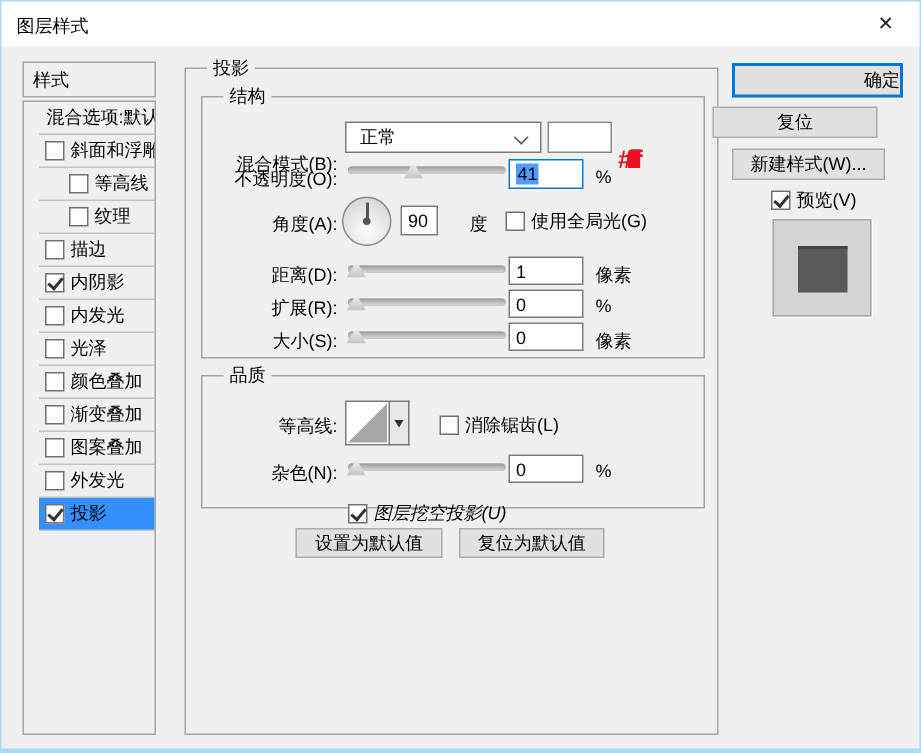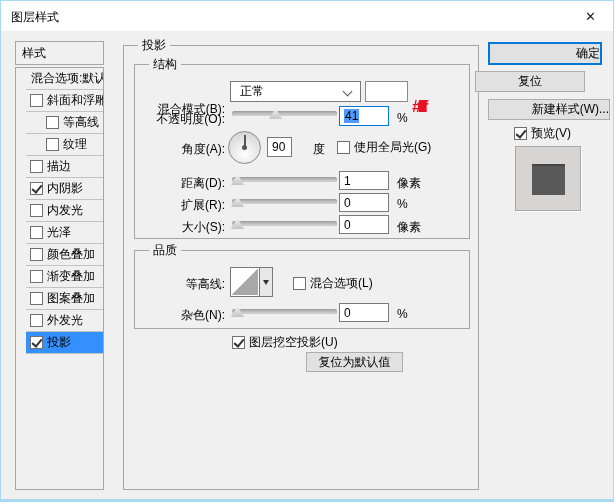--- a/index.html
+++ b/index.html
@@ -212,62 +212,65 @@
       <div class="rowlabel" style="top:154px;">大小(S):</div>
       <div class="track" style="left:97px; top:156px;">
         <div class="thumb" style="left: -1px;"></div>
       </div>
       <div class="valbox" style="left:204px; top:150px; height:19px;">
         <span>0</span>
       </div>
       <span class="unit" style="left:262px; top:154px;">像素</span>
     </div>
 
-    <div class="groupbox" style="left:10px; top:204px; width:336px; height:79px;">
+    <div class="groupbox" style="left:10px; top:204px; width:336px; height:89px;">
       <span class="legend" style="left:14px;">品质</span>
 
       <div class="rowlabel" style="top:25px;">等高线:</div>
       <div class="contour" style="left:95px; top:16px;">
         <div class="tri"></div>
       </div>
       <div class="contour-arrow" style="left:125px; top:16px;">
         <span class="arr"></span>
       </div>
       <div class="cbrow" style="left:158px; top:24px;">
         <span class="check"></span>
-        <span class="lbl">混合选项(L)</span>
+        <span class="lbl">消除锯齿(L)</span>
       </div>
 
       <div class="rowlabel" style="top:56px;">杂色(N):</div>
       <div class="track" style="left:97px; top:58px;">
         <div class="thumb" style="left: -1px;"></div>
       </div>
       <div class="valbox" style="left:204px; top:52px; height:19px;">
         <span>0</span>
       </div>
       <span class="unit" style="left:262px; top:56px;">%</span>
     </div>
 
-    <div class="cbrow" style="left:108px; top:288px;">
+    <div class="cbrow" style="left:108px; top:288px;font-style:italic;">
       <span class="check checked"></span>
       <span class="lbl">图层挖空投影(U)</span>
     </div>
 
+    <div class="btn" style="left:73px; top:306px; width:98px; height:20px;">
+      <span>设置为默认值</span>
+    </div>
     <div class="btn" style="left:182px; top:306px; width:97px; height:20px;">
       <span>复位为默认值</span>
     </div>
   </div>
 
   <div class="btn default" style="left:487px; top:41px; width:114px; height:23px;justify-content:flex-end;">
     <span>确定</span>
   </div>
   <div class="btn" style="left:474px; top:70px; width:110px; height:21px;">
     <span>复位</span>
   </div>
-  <div class="btn" style="left:487px; top:98px; width:122px; height:21px;justify-content:flex-end;">
+  <div class="btn" style="left:487px; top:98px; width:102px; height:21px;">
     <span>新建样式(W)...</span>
   </div>
   <div class="cbrow" style="left:513px; top:124px;">
     <span class="check checked"></span>
     <span class="lbl">预览(V)</span>
   </div>
   <div class="preview-thumb">
     <div class="preview-inner"></div>
   </div>
 

